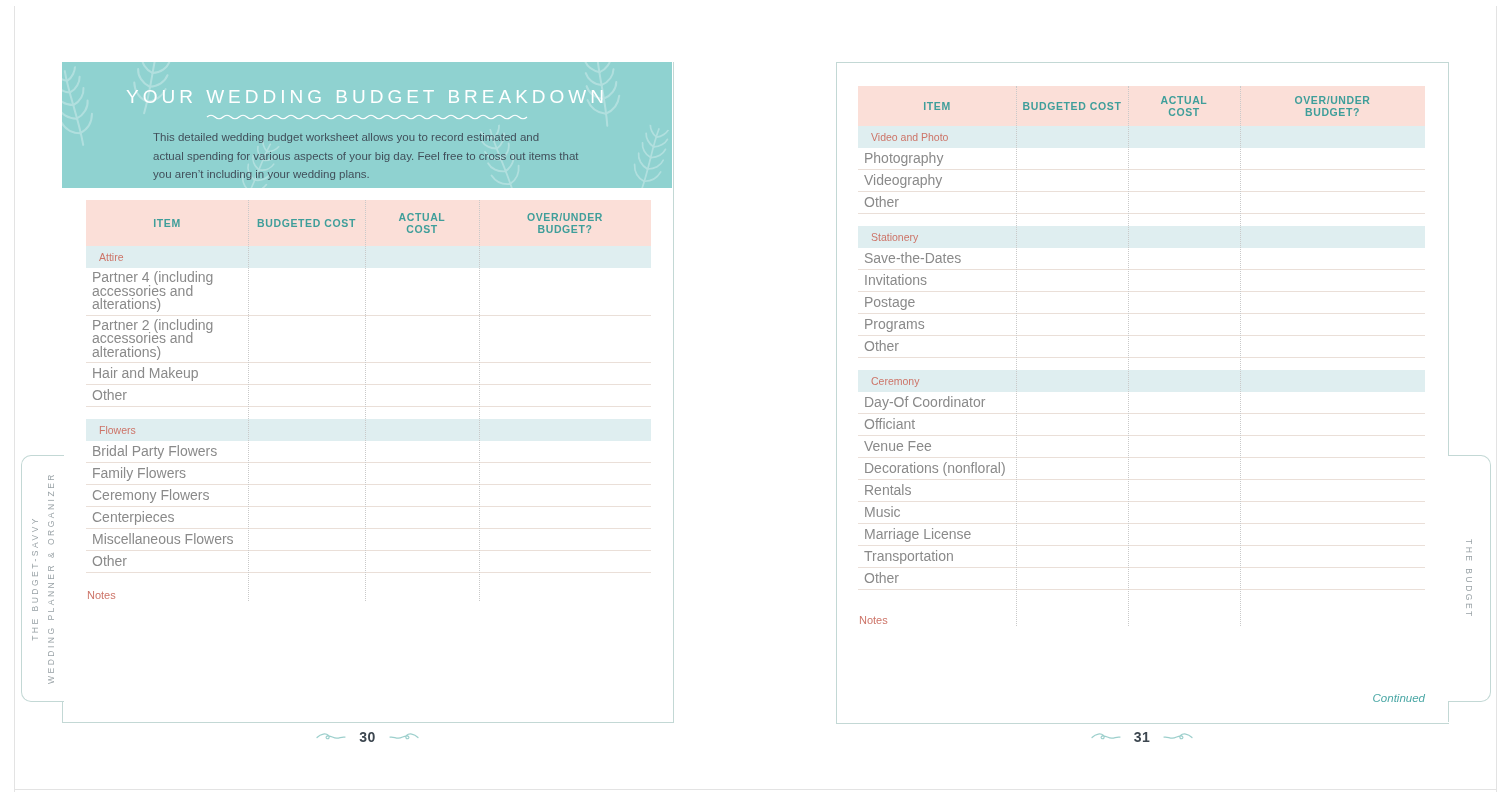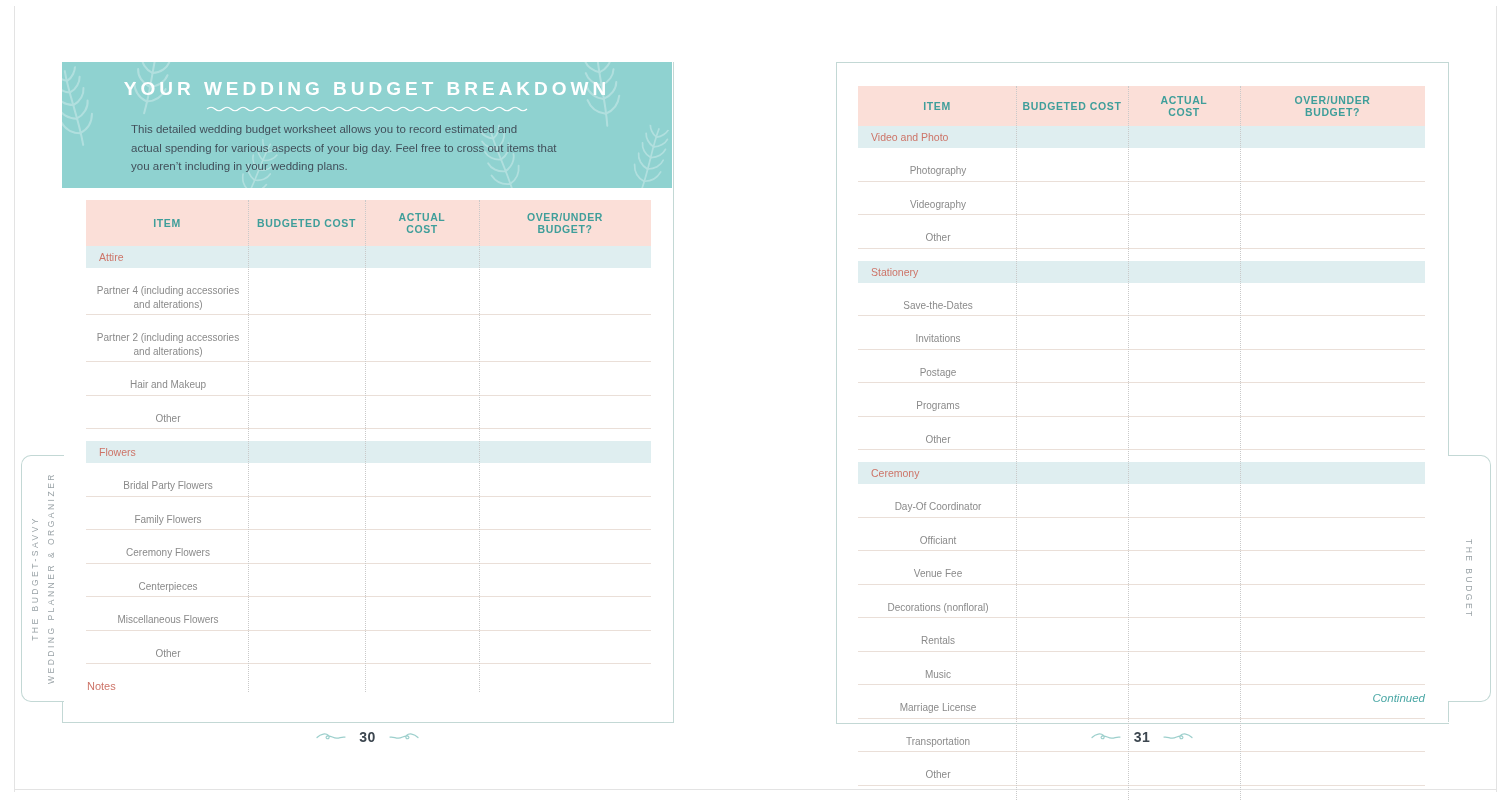--- a/index.html
+++ b/index.html
@@ -22,43 +22,43 @@
   .tab{position:absolute;top:455px;width:42px;height:245px;background:#fff;z-index:3;
     display:flex;align-items:center;justify-content:center;gap:6px;}
   .tab-left{left:21px;border:1px solid var(--frame-line);border-right:none;border-radius:10px 0 0 10px;}
   .tab-right{left:1448px;border:1px solid var(--frame-line);border-left:none;border-radius:0 10px 10px 0;}
   .vtext-up{writing-mode:vertical-rl;transform:rotate(180deg);font-size:8.5px;letter-spacing:2.5px;
     color:var(--tab-text);white-space:nowrap;}
   .vtext-down{writing-mode:vertical-rl;font-size:8.5px;letter-spacing:2.5px;color:var(--tab-text);white-space:nowrap;}
 
   
   .banner{position:absolute;left:62px;top:62px;width:610px;height:126px;background:var(--banner-teal);overflow:hidden;}
-  .banner-title{position:relative;margin-top:16px;text-align:center;color:var(--title-white);
-    font-size:19px;font-weight:bold;letter-spacing:4px;}
+  .banner-title{position:relative;margin-top:24px;text-align:center;color:var(--title-white);
+    font-size:19px;font-weight:normal;letter-spacing:4px;}
   .wavy{display:block;margin:5px auto 7px auto;}
-  .banner-desc{position:relative;margin-left:69px;width:470px;font-size:11.5px;line-height:18.5px;
+  .banner-desc{position:relative;margin-left:91px;width:470px;font-size:11.5px;line-height:18.5px;
     color:var(--desc-text);white-space:pre-line;}
   .fern{position:absolute;color:#ffffff;opacity:.30;}
 
   
   .btable{position:absolute;}
   .tbl-left{left:86px;top:200px;width:565px;}
   .tbl-right{left:858px;top:86px;width:567px;}
   .grid-l{display:grid;grid-template-columns:162px 117px 114px 1fr;}
   .grid-r{display:grid;grid-template-columns:158px 112px 112px 1fr;}
   .thead{background:var(--header-pink);align-items:center;}
   .th-l{height:46px;}
   .th-r{height:40px;}
   .hc{text-align:center;white-space:pre-line;color:var(--header-text-teal);font-weight:bold;
     font-size:10.5px;letter-spacing:.6px;line-height:12px;}
   .sectionbar{height:22px;background:var(--section-bg);display:flex;align-items:center;
     padding-left:13px;color:var(--accent-coral);font-size:10.5px;}
   .sec-gap{margin-top:12px;}
   .trow{border-bottom:1px solid var(--row-line);min-height:21px;align-items:center;}
-  .lbl{font-size:10px;color:var(--row-text);padding:16px 4px 3px 6px;line-height:13.5px;text-align:center;}
+  .lbl{font-size:14px;color:var(--row-text);padding:3px 4px 3px 6px;line-height:13.5px;}
   .cell{height:100%;}
   .sep{position:absolute;top:0;bottom:0;width:0;border-left:1px dotted var(--dotted-sep);}
   .notes{margin-left:1px;color:var(--accent-coral);font-size:11px;}
   .notes-l{margin-top:16px;}
   .notes-r{margin-top:24px;}
 
   .continued{position:absolute;left:1300px;top:692px;width:125px;text-align:right;
     font-style:italic;font-size:11.5px;color:var(--continued-teal);}
 
   .pagenum{position:absolute;top:729px;display:flex;align-items:center;justify-content:center;gap:13px;}

